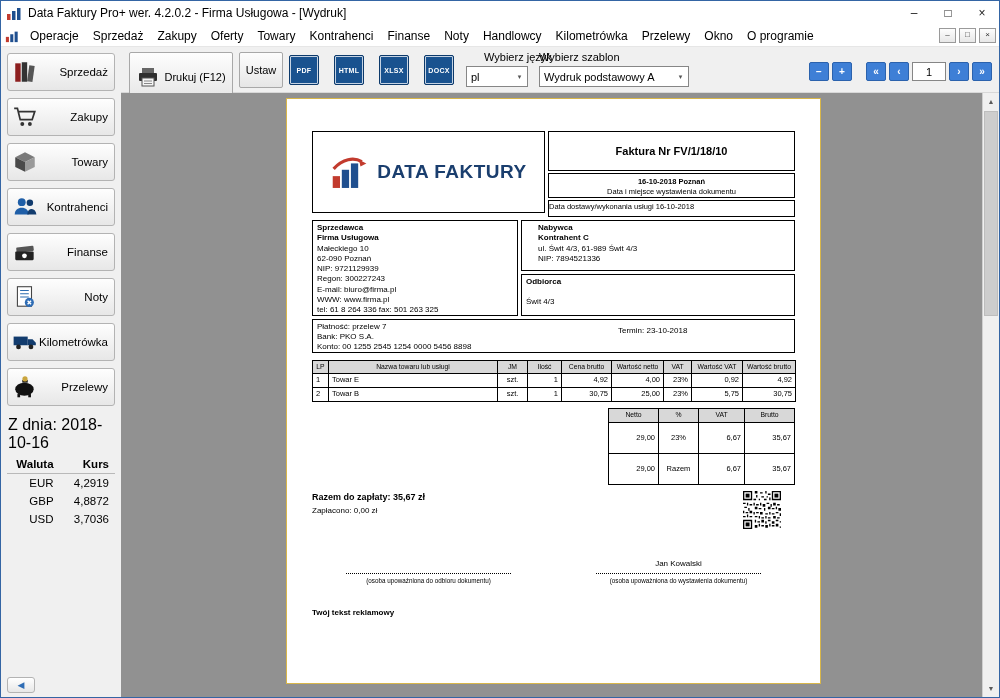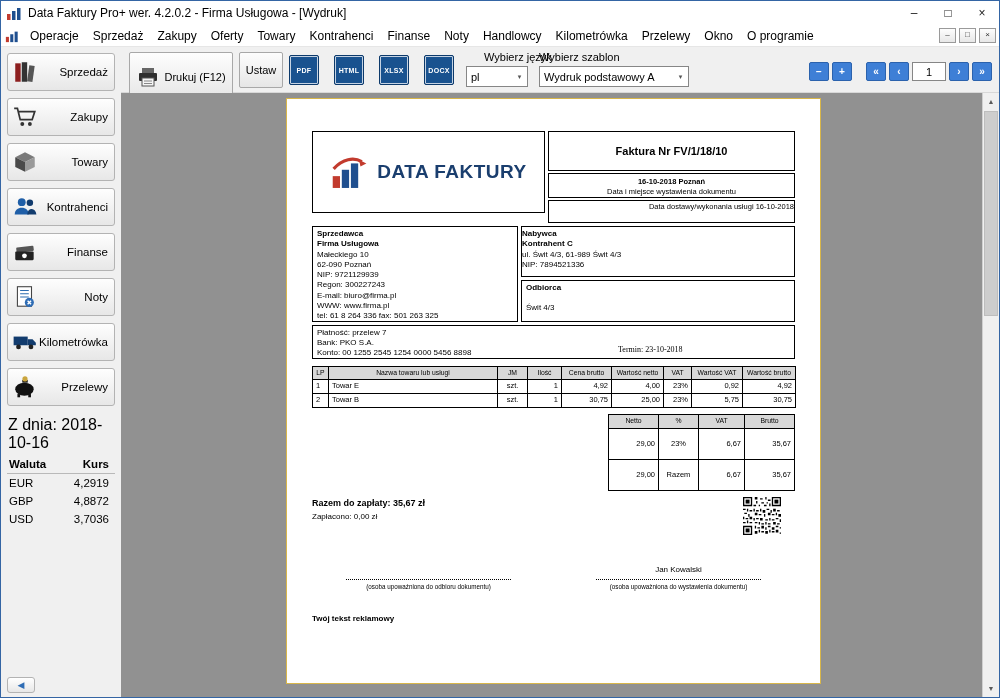--- a/index.html
+++ b/index.html
@@ -29,21 +29,21 @@
   
   .sidebar { width:120px; flex:none; background:#f0f0f0; padding:6px 6px 4px; display:flex; flex-direction:column; }
   .side-btn { height:38px; flex:none; margin-bottom:7px; display:flex; align-items:center; padding:0 6px 0 4px;
               background:linear-gradient(#fefefe,#e7e7e7); border:1px solid #b3b3b3; border-radius:3px; cursor:pointer; }
   .side-btn svg { width:26px; height:26px; flex:none; }
   .side-btn .lbl { flex:1; text-align:right; font-size:11.5px; }
   .rates-date { font-size:16px; margin:3px 0 4px 1px; }
   .rates-table { width:100%; border-collapse:collapse; font-size:11.5px; }
   .rates-table .hdr td { font-weight:bold; border-bottom:1px solid #b9b9b9; padding:2px 2px 3px; }
   .rates-table td { padding:3px 2px; }
-  .rt-code { text-align:left; width:45%; }
+  .rt-code { text-align:right; width:45%; }
   .rt-val  { text-align:right; padding-right:6px !important; }
   .back-btn { margin-top:auto; width:28px; height:16px; border:1px solid #b3b3b3; border-radius:3px;
               background:linear-gradient(#fff,#e7e7e7); color:#2f6db5; font-size:9px;
               display:flex; align-items:center; justify-content:center; cursor:pointer; }
 
   
   .content { flex:1; display:flex; flex-direction:column; min-width:0; }
   .toolbar { height:46px; flex:none; background:#f0f0f0; border-bottom:1px solid #d8d8d8; position:relative; }
   .tb-btn { position:absolute; display:flex; align-items:center; justify-content:center; gap:4px;
             background:linear-gradient(#fdfdfd,#e6e6e6); border:1px solid #a8a8a8; border-radius:2px;
@@ -77,33 +77,33 @@
   .page { position:absolute; left:165px; top:5px; width:535px; height:586px; background:#fff;
           border:1px solid #d8b64a; padding:32px 25px 0; font-size:8px; line-height:10px; }
   .ibox { border:1px solid #000; }
   .inv-header { display:flex; gap:3px; }
   .logo-box { width:233px; height:82px; flex:none; display:flex; align-items:center; justify-content:center; gap:7px; }
   .logo-box svg { width:40px; height:37px; }
   .logo-text { font-size:19px; font-weight:bold; color:#1a3e6e; letter-spacing:.5px; white-space:nowrap; }
   .inv-header-right { flex:1; display:flex; flex-direction:column; gap:2px; }
   .num-box { height:40px; display:flex; align-items:center; justify-content:center; font-weight:bold; font-size:11px; }
   .issue-box { height:25px; text-align:center; padding-top:3px; font-size:7.5px; line-height:9.5px; }
-  .delivery-box { height:23px; text-align:right; font-size:7.5px; line-height:11px; }
+  .delivery-box { height:17px; text-align:left; font-size:7.5px; line-height:11px; }
 
   .parties { display:flex; gap:3px; margin-top:3px; }
   .seller-box { width:206px; height:96px; flex:none; padding:2px 4px; line-height:10.3px; }
   .b { font-weight:bold; }
   .seller-lines div:first-child { font-weight:bold; }
   .parties-right { flex:1; display:flex; flex-direction:column; gap:3px; }
-  .buyer-box { height:51px; padding:2px 0; line-height:10.3px; }
+  .buyer-box { height:51px; padding:2px 16px; line-height:10.3px; }
   .receiver-box { flex:1; padding:2px 4px; line-height:10.3px; }
   .recv-gap { height:10px; }
 
   .payment-box { margin-top:3px; height:34px; padding:2px 4px; line-height:9.8px; position:relative; }
-  .payment-term { position:absolute; left:305px; top:19px;font-family:Liberation Serif, serif; }
+  .payment-term { position:absolute; left:305px; top:6px; }
 
   table.items { margin-top:7px; width:100%; border-collapse:collapse; table-layout:fixed; }
   table.items th { background:#d8d8d8; border:1px solid #000; font-weight:normal; font-size:6.8px; line-height:7.5px; padding:2px 1px; text-align:center; }
   table.items td { border:1px solid #000; font-size:7.5px; padding:1.5px 3px; }
   .c-l { text-align:left; } .c-c { text-align:center; } .c-r { text-align:right; }
 
   table.vat { margin:6px 0 0 auto; border-collapse:collapse; }
   table.vat th { background:#d8d8d8; border:1px solid #000; font-weight:normal; font-size:6.8px; padding:1.5px 2px; text-align:center; }
   table.vat td { border:1px solid #000; font-size:7.5px; padding:10px 3px; text-align:right; }
   table.vat td.c-c { text-align:center; }

